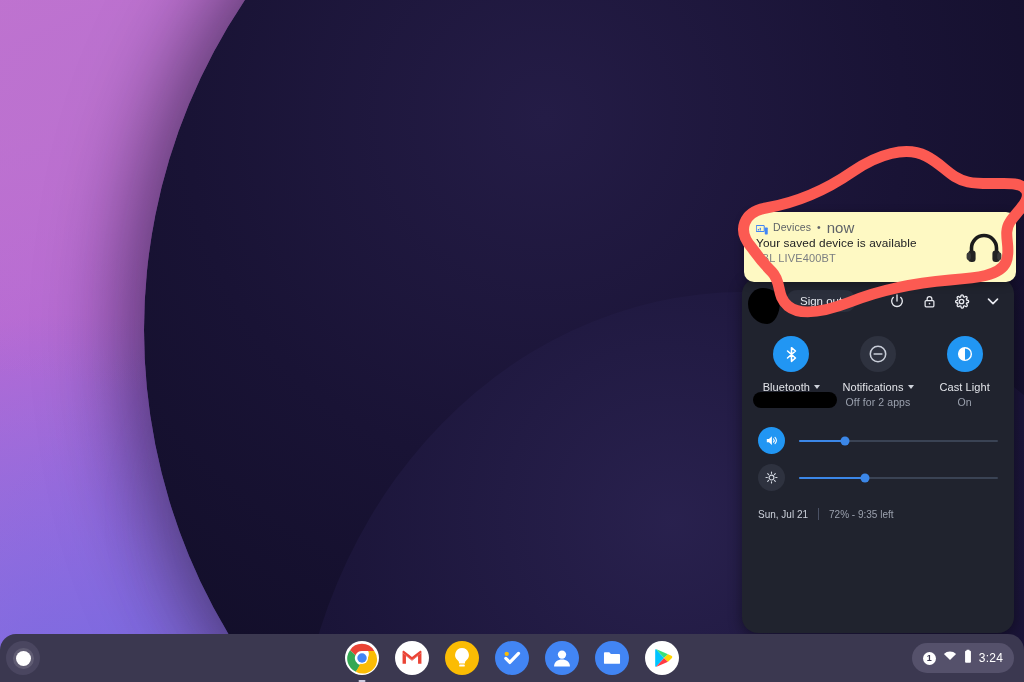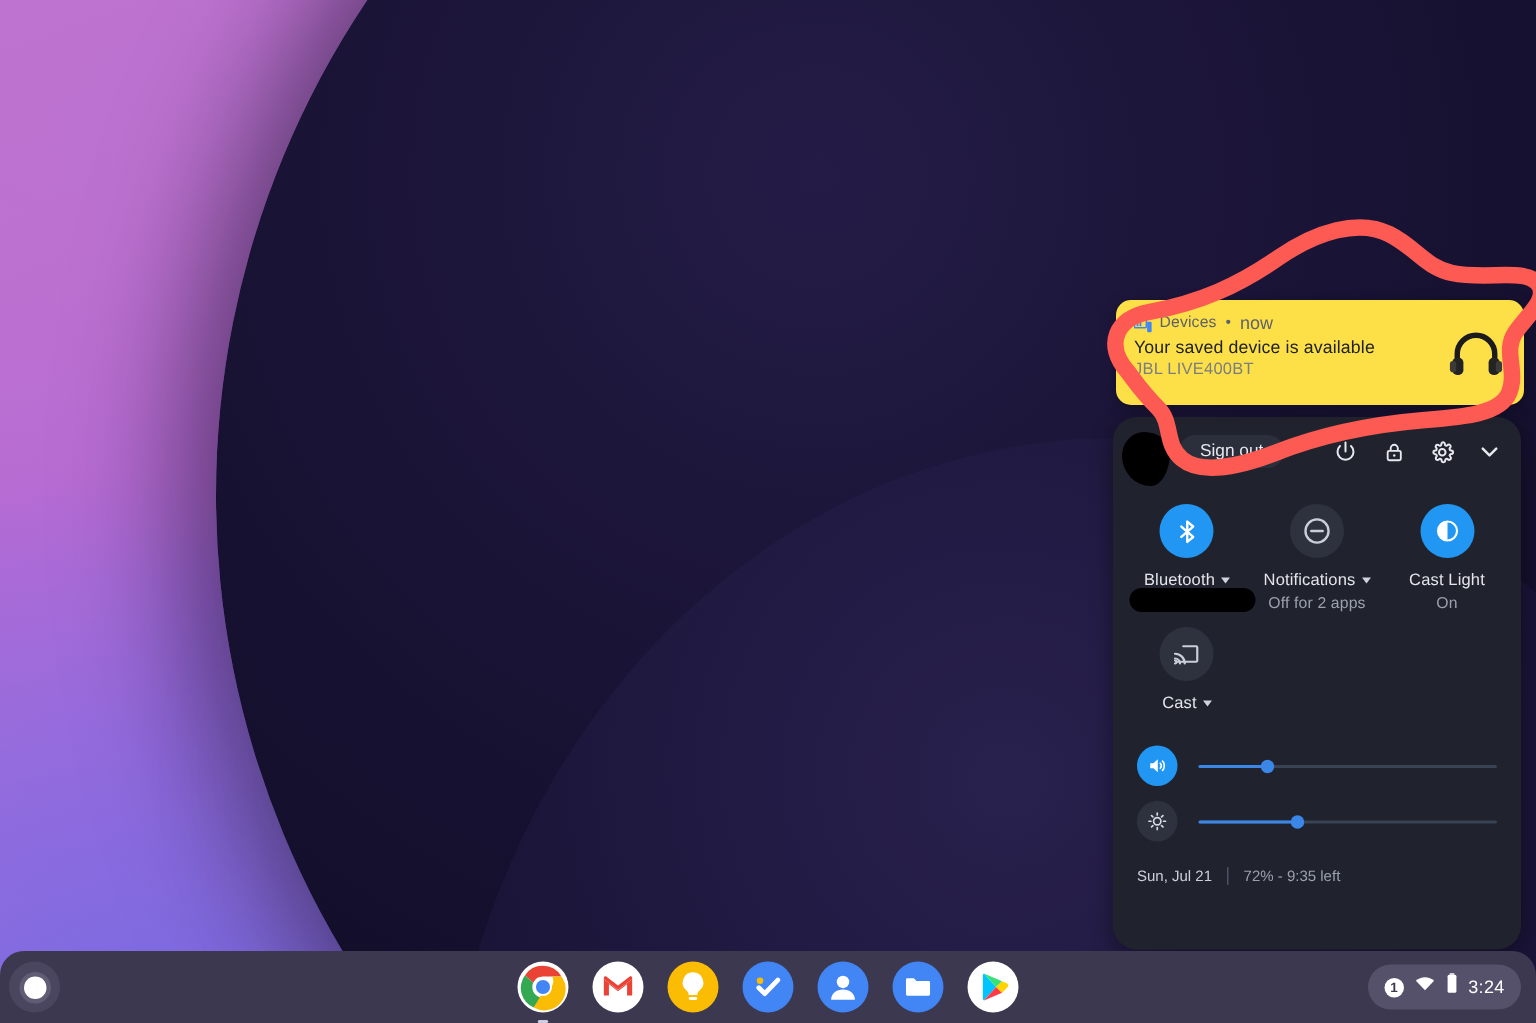--- a/index.html
+++ b/index.html
@@ -39,33 +39,33 @@
   }
   .wp-glow {
     position:absolute; left:8%; top:44%;
     width:560px; height:430px; border-radius:50%;
     background:radial-gradient(circle, rgba(228,168,230,.34) 0%, rgba(200,140,220,0) 68%);
     filter:blur(18px);
   }
 
   
   #notification {
-    position:absolute; left:744px; top:200px;
+    position:absolute; left:744px; top:212px;
     width:272px; height:70px;
-    background:#fde047;
+    background:#fef9c3;
     border-radius:10px;
     box-shadow:0 2px 10px rgba(0,0,0,.33);
     padding:8px 10px 0 12px;
     z-index:40;
   }
   .ntf-head { display:flex; align-items:center; gap:5px; height:14px; }
   .ntf-appicon { width:12px; height:11px; flex:none; }
   .ntf-app { font-size:10.5px; color:#5f6368; letter-spacing:.1px; }
   .ntf-dot { font-size:10.5px; color:#5f6368; margin:0 1px; }
-  .ntf-time { font-size:12px; color:#5f6368; }
+  .ntf-time { font-size:15px; color:#5f6368; }
   .ntf-title { font-size:11.8px; color:#202124; margin-top:2px; letter-spacing:.1px; }
   .ntf-sub { font-size:11px; color:#7a7d81; margin-top:2px; letter-spacing:.15px; }
   .ntf-thumb {
     position:absolute; right:12px; top:16px;
     width:40px; height:40px;
   }
 
   
   #quick-settings {
     position:absolute; left:742px; top:278px;
@@ -310,35 +310,20 @@
       <div class="tile-circle on">
         <svg viewBox="0 0 24 24" width="20" height="20">
           <circle cx="12" cy="12" r="7.6" fill="none" stroke="#fff" stroke-width="1.7"></circle>
           <path d="M12 4.4a7.6 7.6 0 0 0 0 15.2z" fill="#fff"></path>
         </svg>
       </div>
       <div class="tile-label">Cast Light</div>
       <div class="tile-sub">On</div>
     </div>
 
-    <div class="qs-tile">
-      <div class="tile-circle off">
-        <svg viewBox="0 0 24 24" width="20" height="20" fill="none" stroke="#c9ced9" stroke-width="1.75" stroke-linecap="round">
-          <path d="M4.4 18.2h15.2a1 1 0 0 0 1-1V6.8a1 1 0 0 0-1-1H9.4"></path>
-          <path d="M2.8 19.6a1.2 1.2 0 0 0 0-2.4"></path>
-          <path d="M2.8 15.6a4 4 0 0 1 4 4"></path>
-          <path d="M2.8 11.8a7.8 7.8 0 0 1 7.8 7.8"></path>
-        </svg>
-      </div>
-      <div class="tile-label">
-        <span>Cast</span>
-        <span class="caret"></span>
-      </div>
-      <div class="tile-sub"></div>
-    </div>
   </div>
 
   <div style="margin-top:14px;">
     <div class="qs-slider-row">
       <div class="slider-icon on">
         <svg viewBox="0 0 24 24" width="15" height="15" fill="#fff">
           <path d="M4.5 9.4h3.4L12.6 5v14L7.9 14.6H4.5z"></path>
           <path d="M15.2 9.3a4 4 0 0 1 0 5.4" fill="none" stroke="#fff" stroke-width="1.7" stroke-linecap="round"></path>
           <path d="M17.6 7.1a7.2 7.2 0 0 1 0 9.8" fill="none" stroke="#fff" stroke-width="1.7" stroke-linecap="round"></path>
         </svg>

